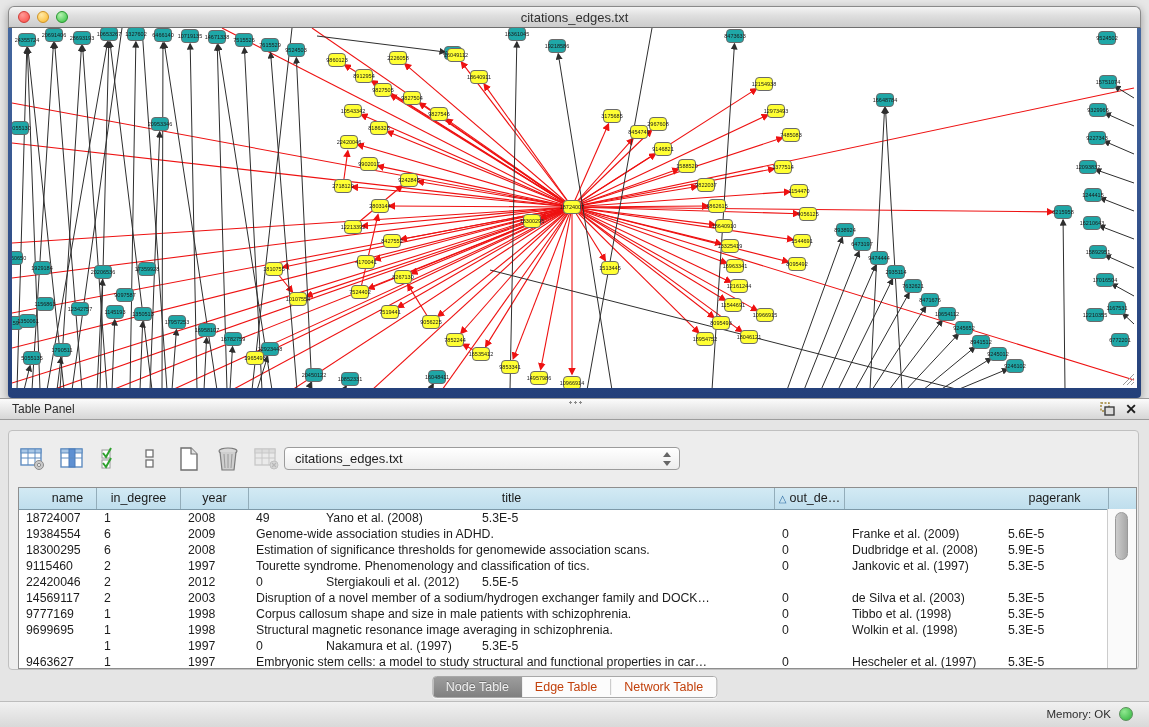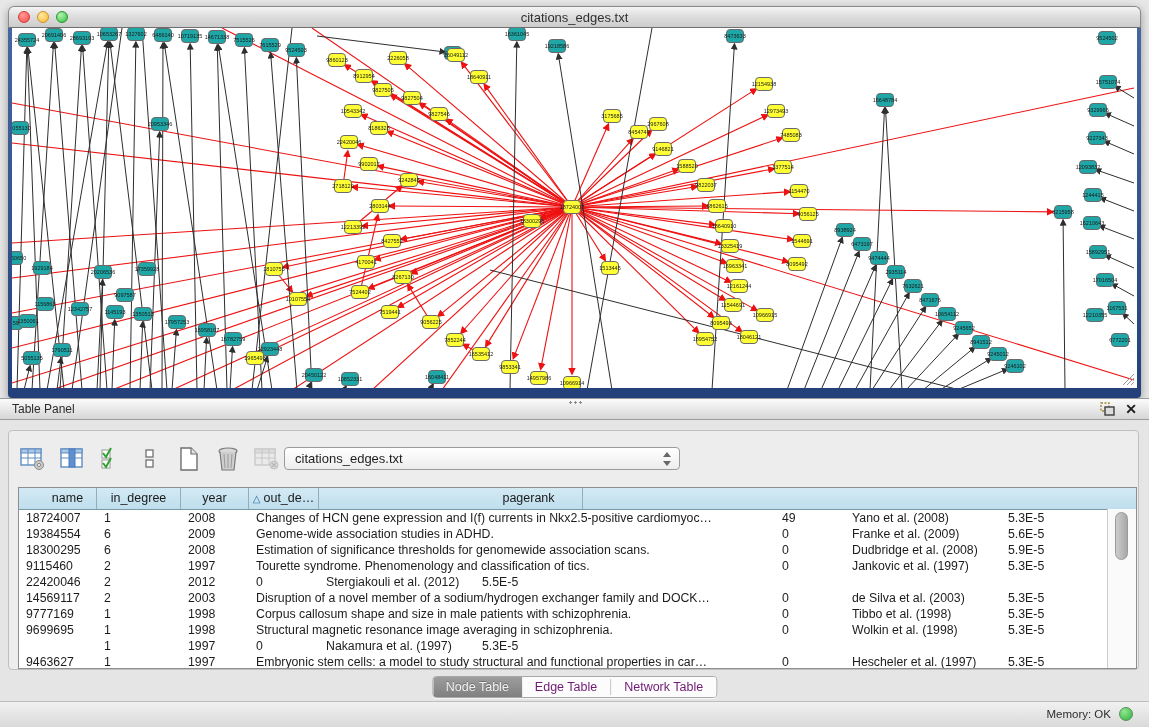--- a/index.html
+++ b/index.html
@@ -95,21 +95,21 @@
     position:absolute;left:7px;top:3px;width:13px;height:48px;border-radius:7px;
     background:linear-gradient(90deg,#cdcdcd,#a8a8a8);border:1px solid #9a9a9a;box-sizing:border-box;
   }
   
   .tabs{
     position:absolute;left:50%;top:256px;transform:translateX(-50%);
     display:flex;height:20px;border:1px solid #a8a8a8;border-radius:4px;
     overflow:hidden;background:#fcfcfc;box-shadow:0 1px 0 rgba(255,255,255,.7);
   }
   .tab{
-    font-size:12.5px;padding:0 13px;line-height:19px;color:#701a75;background:#fcfcfc;
+    font-size:12.5px;padding:0 13px;line-height:19px;color:#c2410c;background:#fcfcfc;
     border:none;white-space:nowrap;
   }
   .tab.active{
     background:linear-gradient(180deg,#9d9d9d,#808080);color:#f1f1f1;
     text-shadow:0 -1px 0 rgba(0,0,0,.25);
   }
   .tab-sep{width:1px;background:#b5b5b5;margin:2px 0;}
   
   .statusbar{
     position:absolute;left:0;top:281px;width:1149px;height:26px;
@@ -623,30 +623,30 @@
           <path d="M5 15 L9 10 L1 10 Z" fill="#666"></path>
         </svg>
       </span>
     </div>
 
     <div class="dtable">
       <div class="thead" id="thead">
           <div class="th" style="width: 78px; padding-left: 20px;">name</div>
           <div class="th" style="width: 84px;">in_degree</div>
           <div class="th" style="width: 68px;">year</div>
+          <div class="th" style="width: 526px;">title</div>
           <div class="th" style="width: 70px;"><span class="sortmark">△</span>out_de…</div>
           <div class="th" style="width: 156px; margin-top: 44px;">short</div>
           <div class="th" style="width: 108px;">pagerank</div>
         </div>
       <div id="tbody">
           <div class="trow">
             <div class="td" style="width: 78px;">18724007</div>
             <div class="td" style="width: 84px;">1</div>
             <div class="td" style="width: 68px;">2008</div>
-            <div class="td" style="width: 526px;">Changes of HCN gene expression and I(f) currents in Nkx2.5-positive cardiomyoc…</div>
             <div class="td" style="width: 70px;">49</div>
             <div class="td" style="width: 156px;">Yano et al. (2008)</div>
             <div class="td" style="width: 108px;">5.3E-5</div>
           </div>
           <div class="trow">
             <div class="td" style="width: 78px;">19384554</div>
             <div class="td" style="width: 84px;">6</div>
             <div class="td" style="width: 68px;">2009</div>
             <div class="td" style="width: 526px;">Genome-wide association studies in ADHD.</div>
             <div class="td" style="width: 70px;">0</div>

